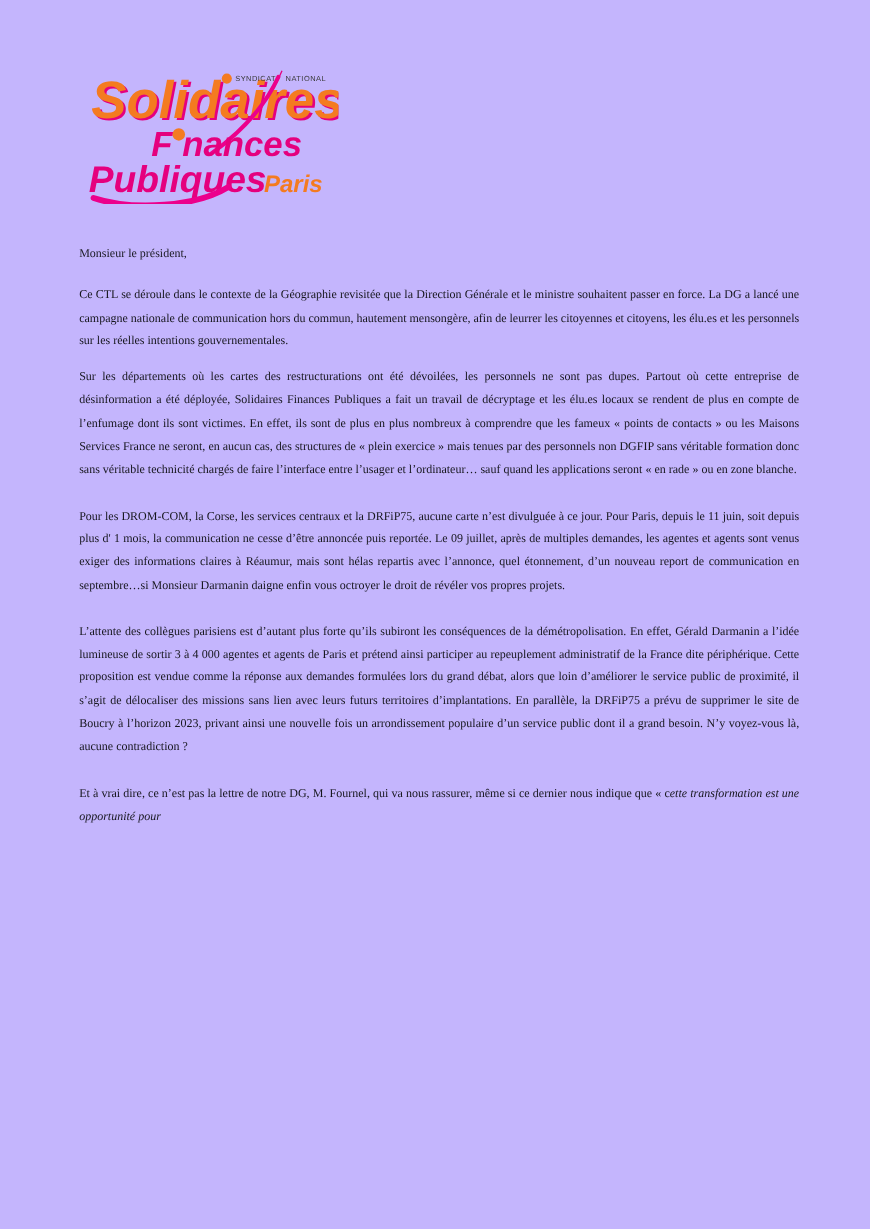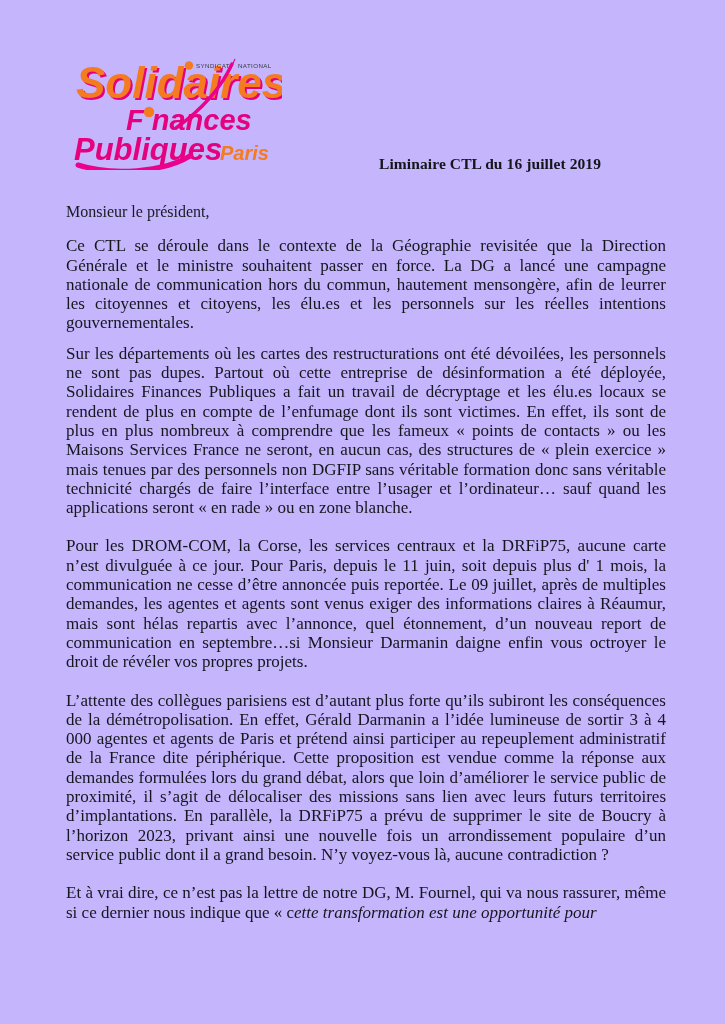--- a/index.html
+++ b/index.html
@@ -52,34 +52,34 @@
   .body-wrap {
     position: absolute;
     left: 66px;
     top: 202px;
     width: 600px;
   }
   .para {
     margin: 0;
     text-align: justify;
     text-justify: inter-word;
-    font-size: 17px;
+    font-size: 10px;
     line-height: 19.3px;
     color: #16161d;
     hyphens: none;
   }
   .para.tight { margin-top: 11px; }
   .gap-sm { height: 15px; }
   .gap-md { height: 19px; }
   .gap-lg { height: 19px; }
   .para .ital { font-style: italic; }
 
   .salutation {
     margin: 0;
-    font-size: 16px;
+    font-size: 10px;
     line-height: 19.3px;
     text-align: left;
   }
 </style>
 </head>
 <body>
 
 <div class="page">
 
   <div class="logo-block">
@@ -109,21 +109,20 @@
       <circle cx="77" cy="60" r="5.2" fill="#F47B20"></circle>
 
       <text class="pub-txt" x="2" y="108">Publiques</text>
 
       <path d="M6 113 C 40 124, 92 120, 118 104" stroke="#EC008C" stroke-width="5" fill="none" stroke-linecap="round"></path>
 
       <text class="paris-txt" x="148" y="108">Paris</text>
     </svg>
   </div>
 
-  <div class="doc-title">Liminaire CTL du 16 juillet 2019</div>
 
   <div class="body-wrap">
 
     <p class="salutation">Monsieur le président,</p>
 
     <div class="gap-sm"></div>
 
     <p class="para">Ce CTL se déroule dans le contexte de la Géographie revisitée que la Direction Générale et le ministre souhaitent passer en force. La DG a lancé une campagne nationale de communication hors du commun, hautement mensongère, afin de leurrer les citoyennes et citoyens, les élu.es et les personnels sur les réelles intentions gouvernementales.</p>
 
     <p class="para tight">Sur les départements où les cartes des restructurations ont été dévoilées, les personnels ne sont pas dupes. Partout où cette entreprise de désinformation a été déployée, Solidaires Finances Publiques a fait un travail de décryptage et les élu.es locaux se rendent de plus en compte de l’enfumage dont ils sont victimes. En effet, ils sont de plus en plus nombreux à comprendre que les fameux « points de contacts » ou les Maisons Services France ne seront, en aucun cas, des structures de « plein exercice » mais tenues par des personnels non DGFIP sans véritable formation donc sans véritable technicité chargés de faire l’interface entre l’usager et l’ordinateur… sauf quand les applications seront « en rade » ou en zone blanche.</p>

